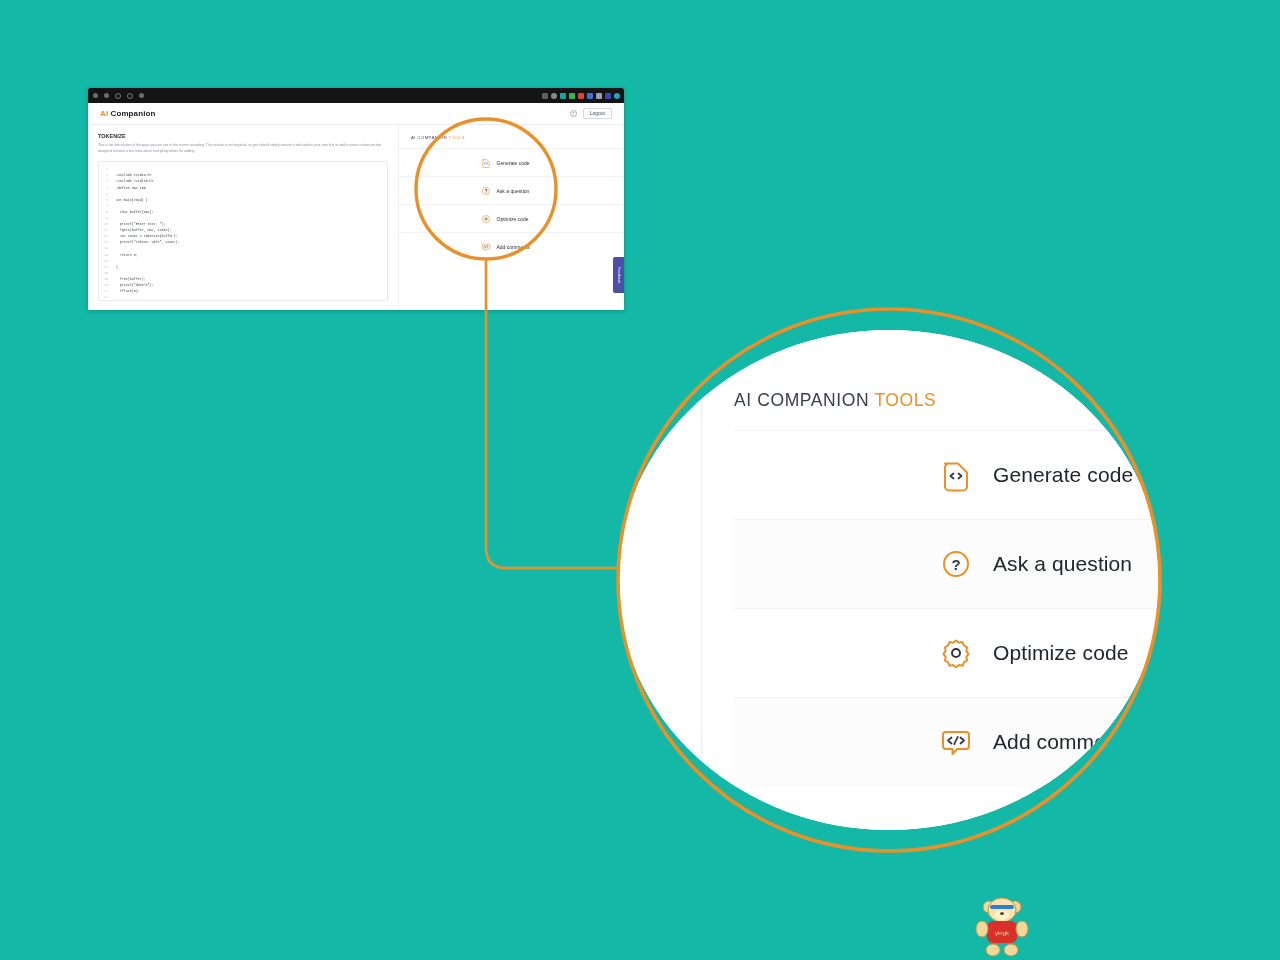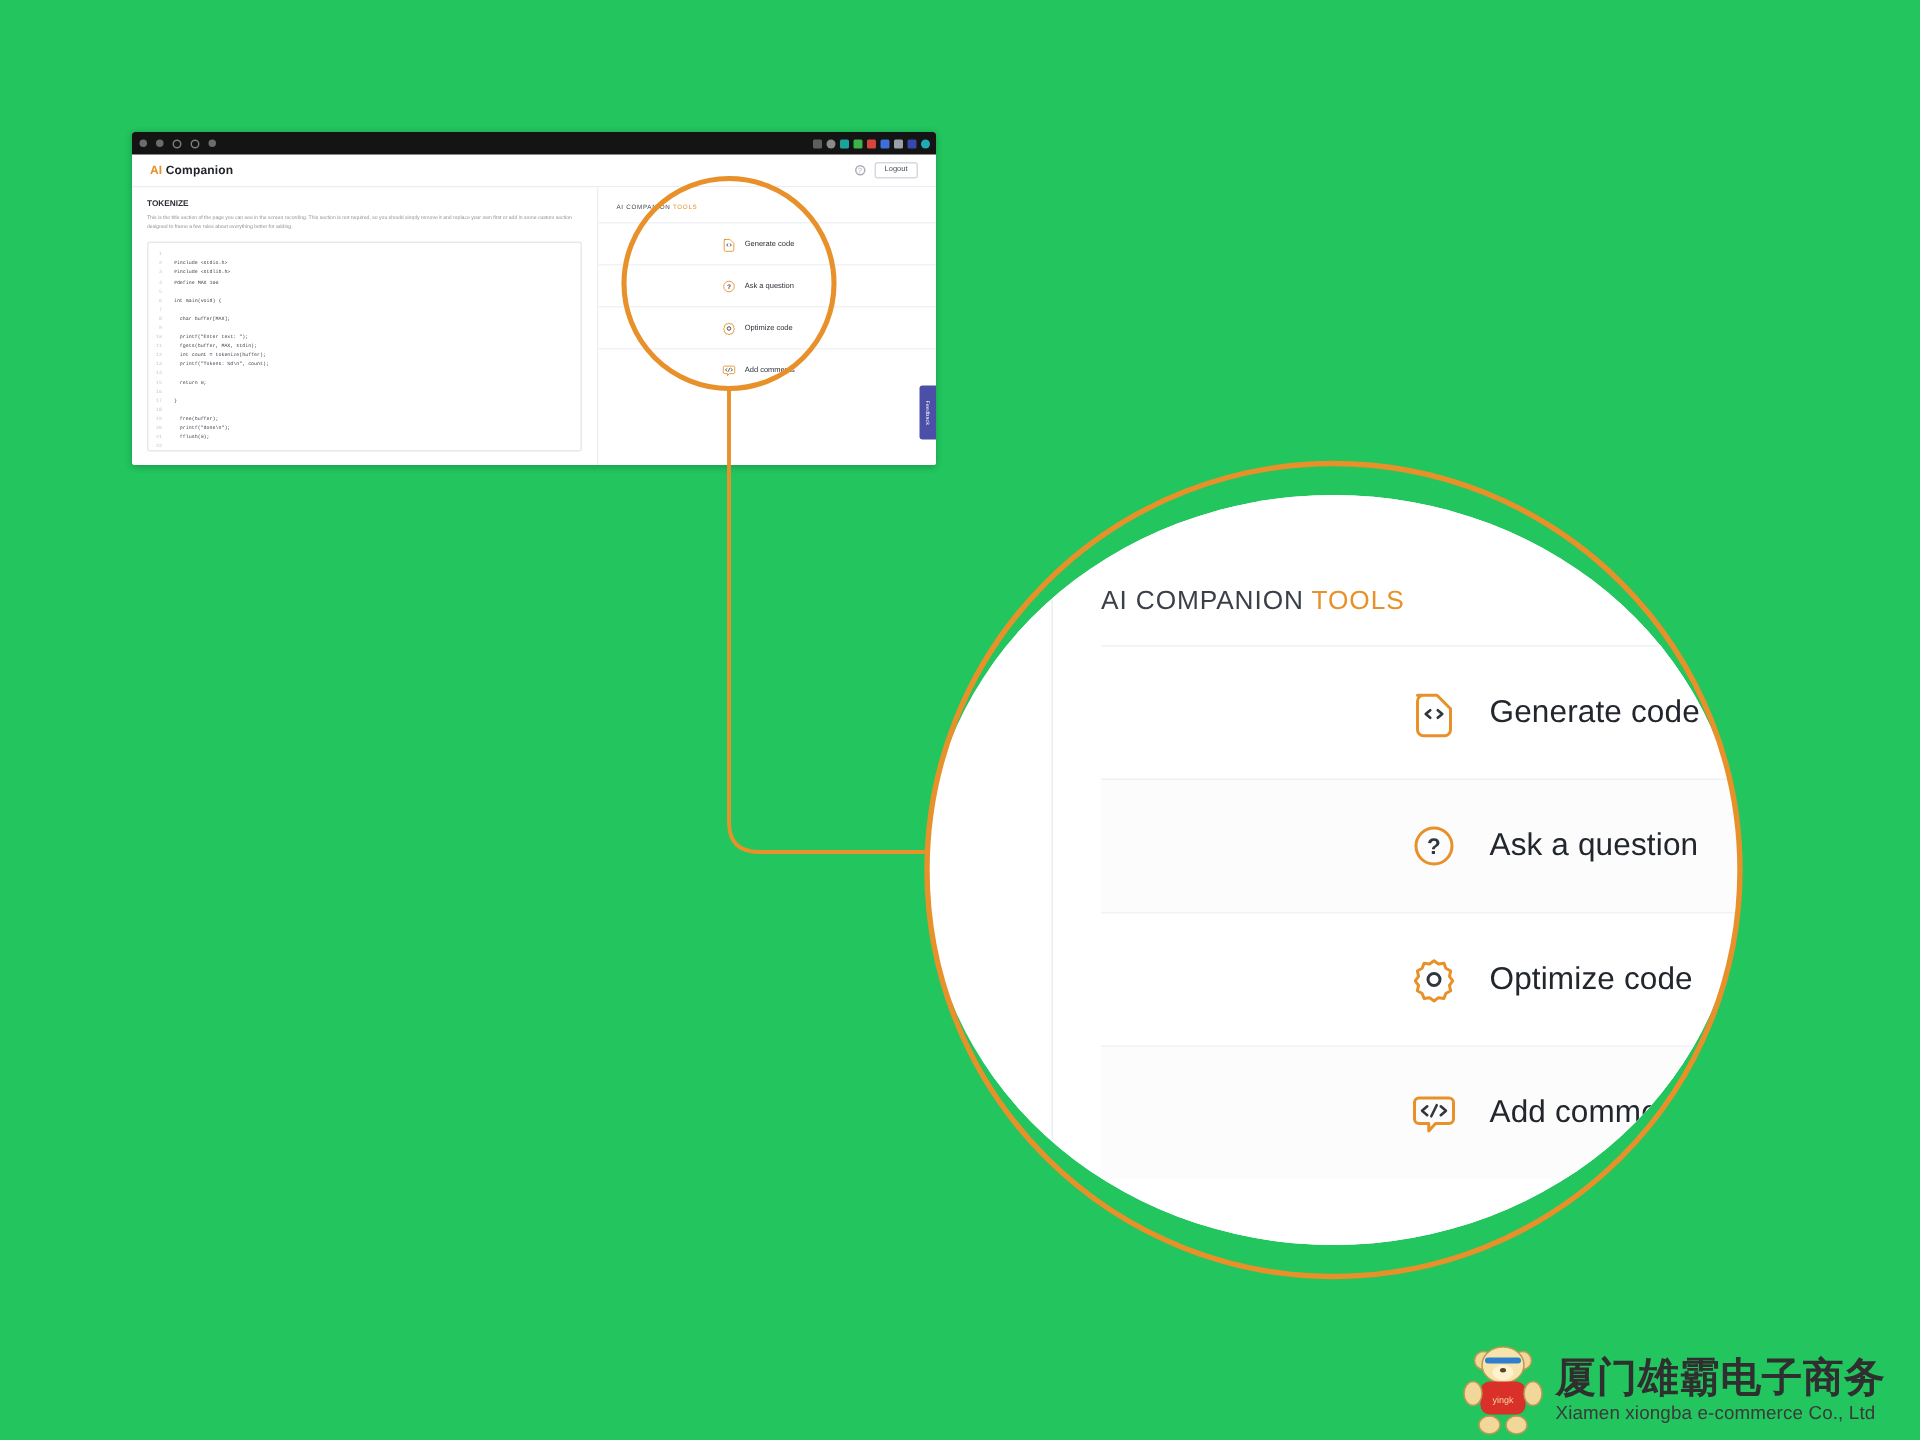--- a/index.html
+++ b/index.html
@@ -9,21 +9,21 @@
     height: 960px;
     background: #ffffff;
     font-family: "Liberation Sans", sans-serif;
     overflow: hidden;
   }
 
   #stage {
     position: relative;
     width: 1280px;
     height: 960px;
-    background: #22c55e;
+    background: #14b8a6;
   }
 
   
   .browser-shot {
     position: absolute;
     left: 88px;
     top: 88px;
     width: 536px;
     height: 222px;
     background: #ffffff;
@@ -449,19 +449,15 @@
         <ellipse cx="27" cy="18.5" rx="2" ry="1.5" fill="#5a4428"></ellipse>
         <rect x="15" y="10" width="24" height="4" rx="2" fill="#2f7fd0"></rect>
         <rect x="12" y="26" width="30" height="22" rx="6" fill="#d9302a"></rect>
         <text x="27" y="40" font-family="'Liberation Sans',sans-serif" font-size="6" fill="#f2d79a" text-anchor="middle">yingk</text>
         <ellipse cx="7" cy="34" rx="6" ry="8" fill="#f2d79a" stroke="#b89a52" stroke-width="1"></ellipse>
         <ellipse cx="47" cy="34" rx="6" ry="8" fill="#f2d79a" stroke="#b89a52" stroke-width="1"></ellipse>
         <ellipse cx="18" cy="55" rx="7" ry="6" fill="#f2d79a" stroke="#b89a52" stroke-width="1"></ellipse>
         <ellipse cx="36" cy="55" rx="7" ry="6" fill="#f2d79a" stroke="#b89a52" stroke-width="1"></ellipse>
       </svg>
     </div>
-    <div class="wm-text">
-      <div class="wm-cn">厦门雄霸电子商务</div>
-      <div class="wm-en">Xiamen xiongba e-commerce Co., Ltd</div>
-    </div>
   </div>
 
 </div>
 
 </body></html>

